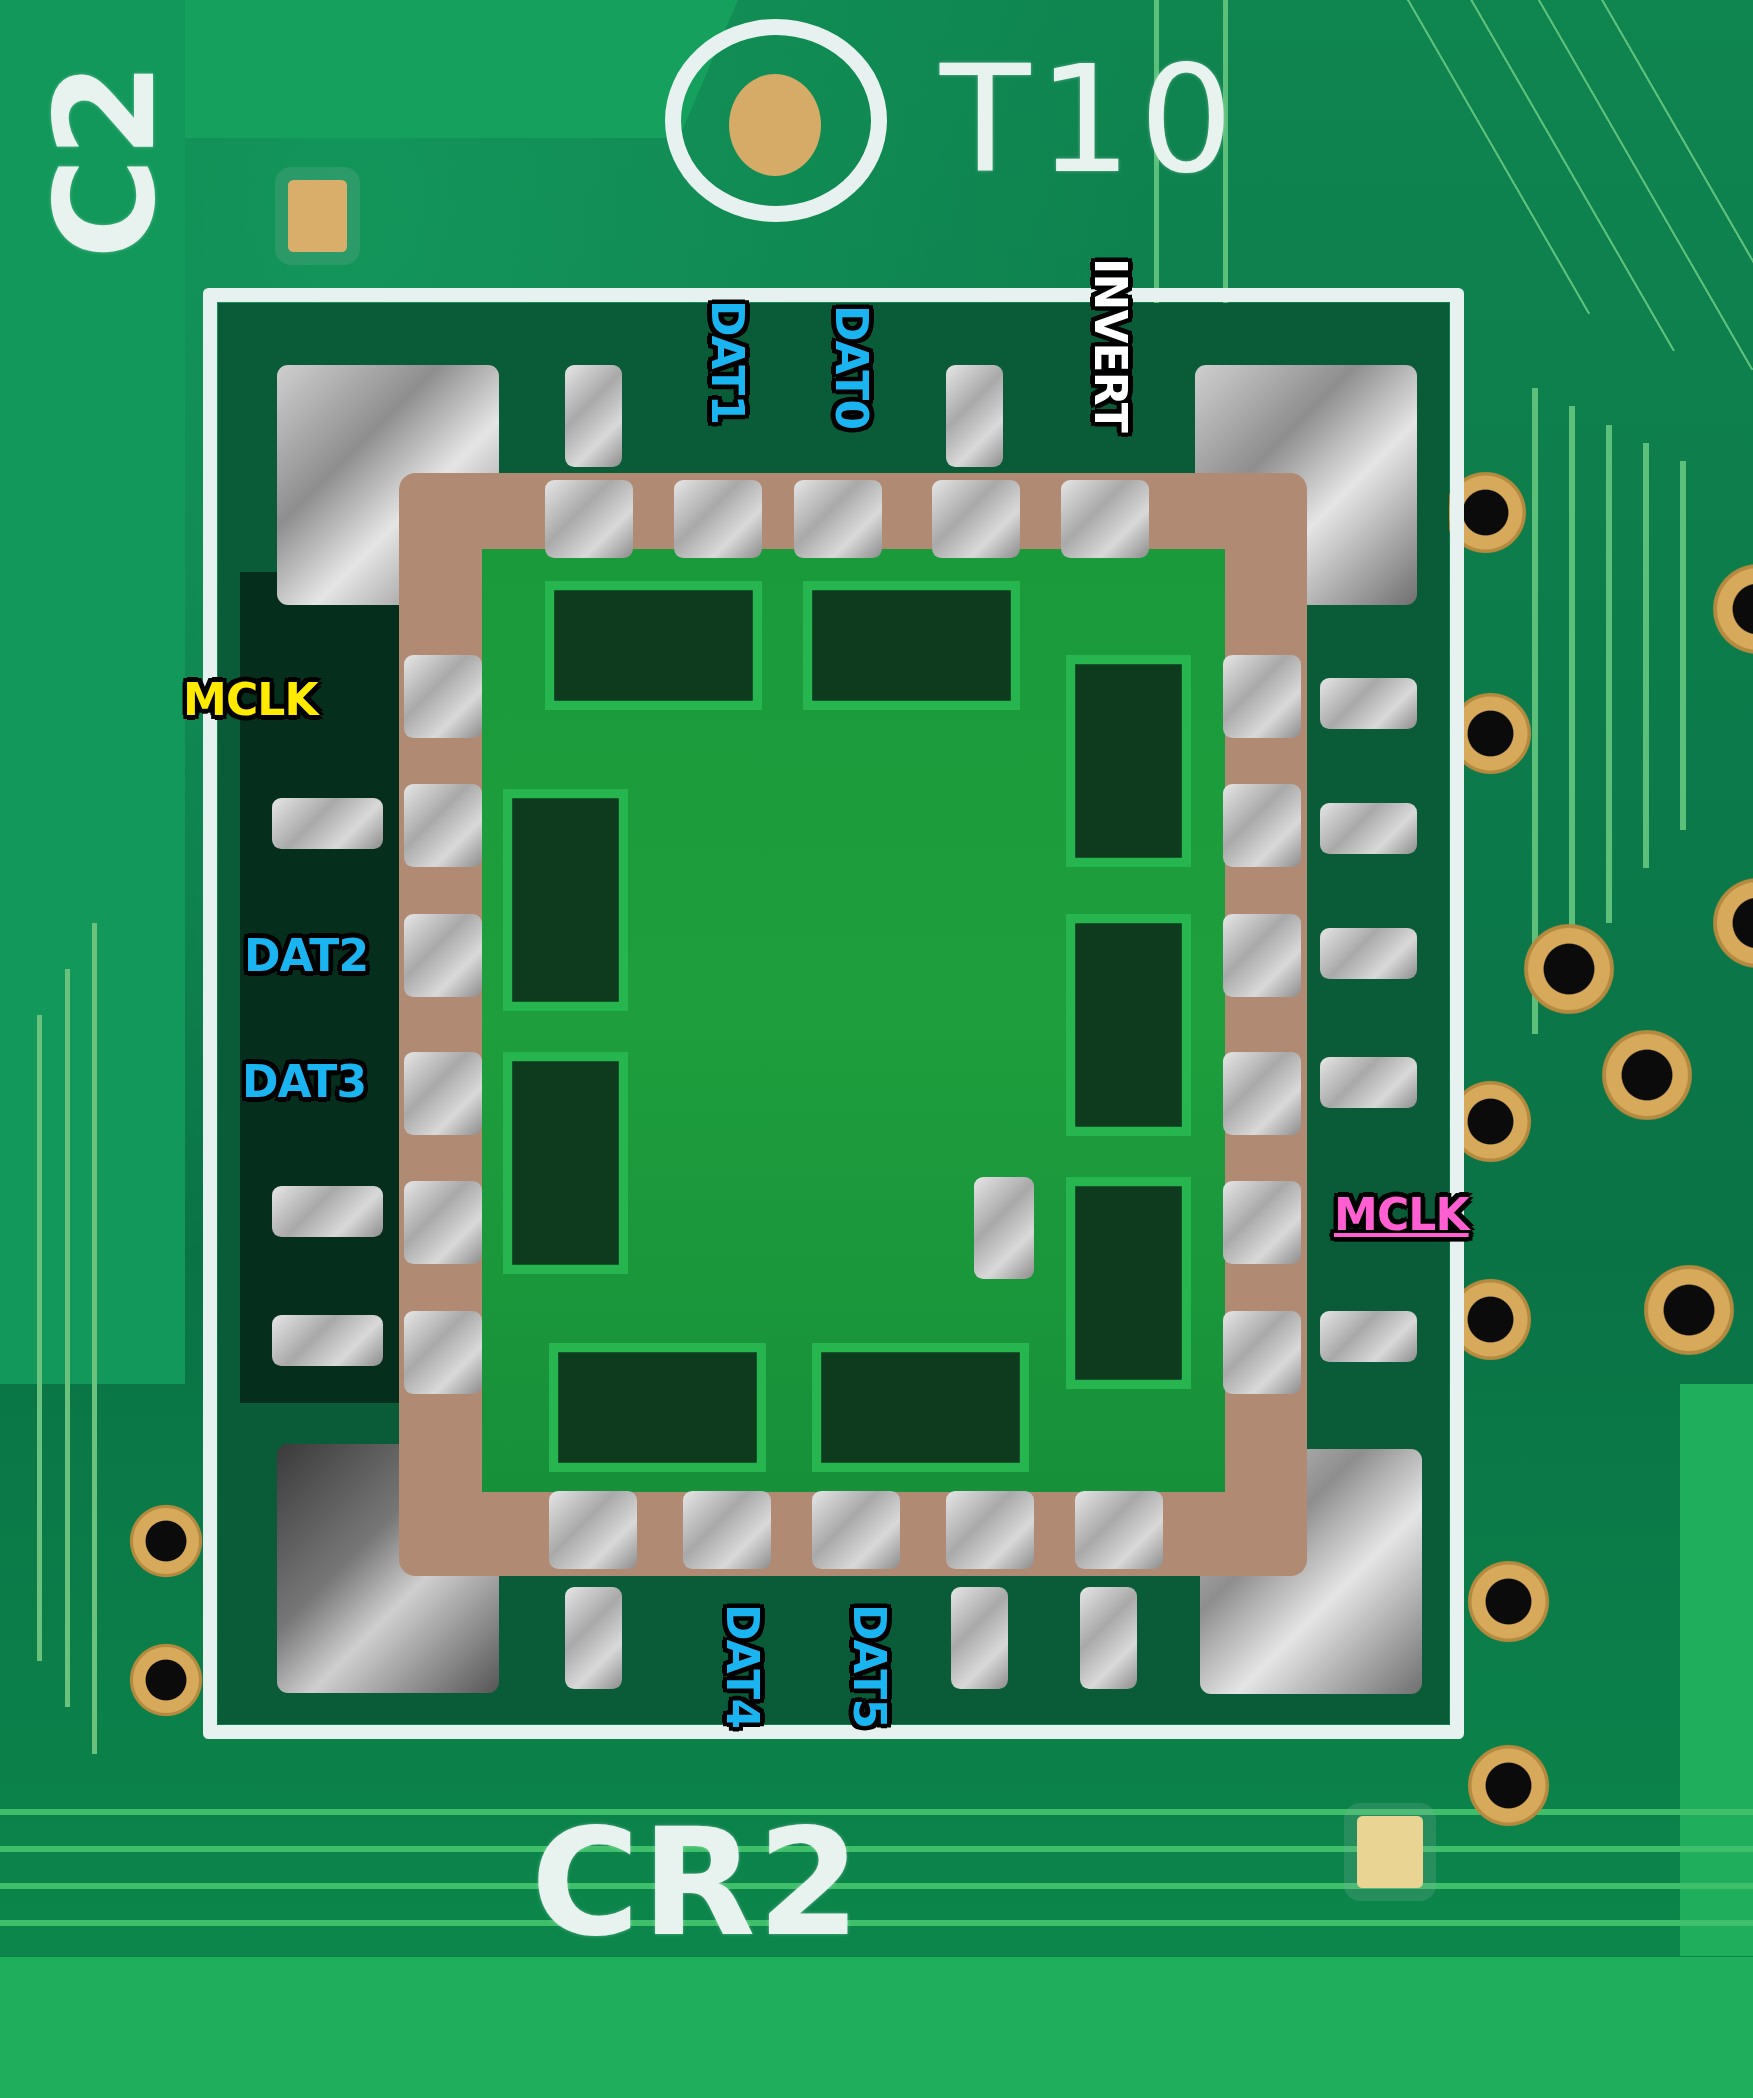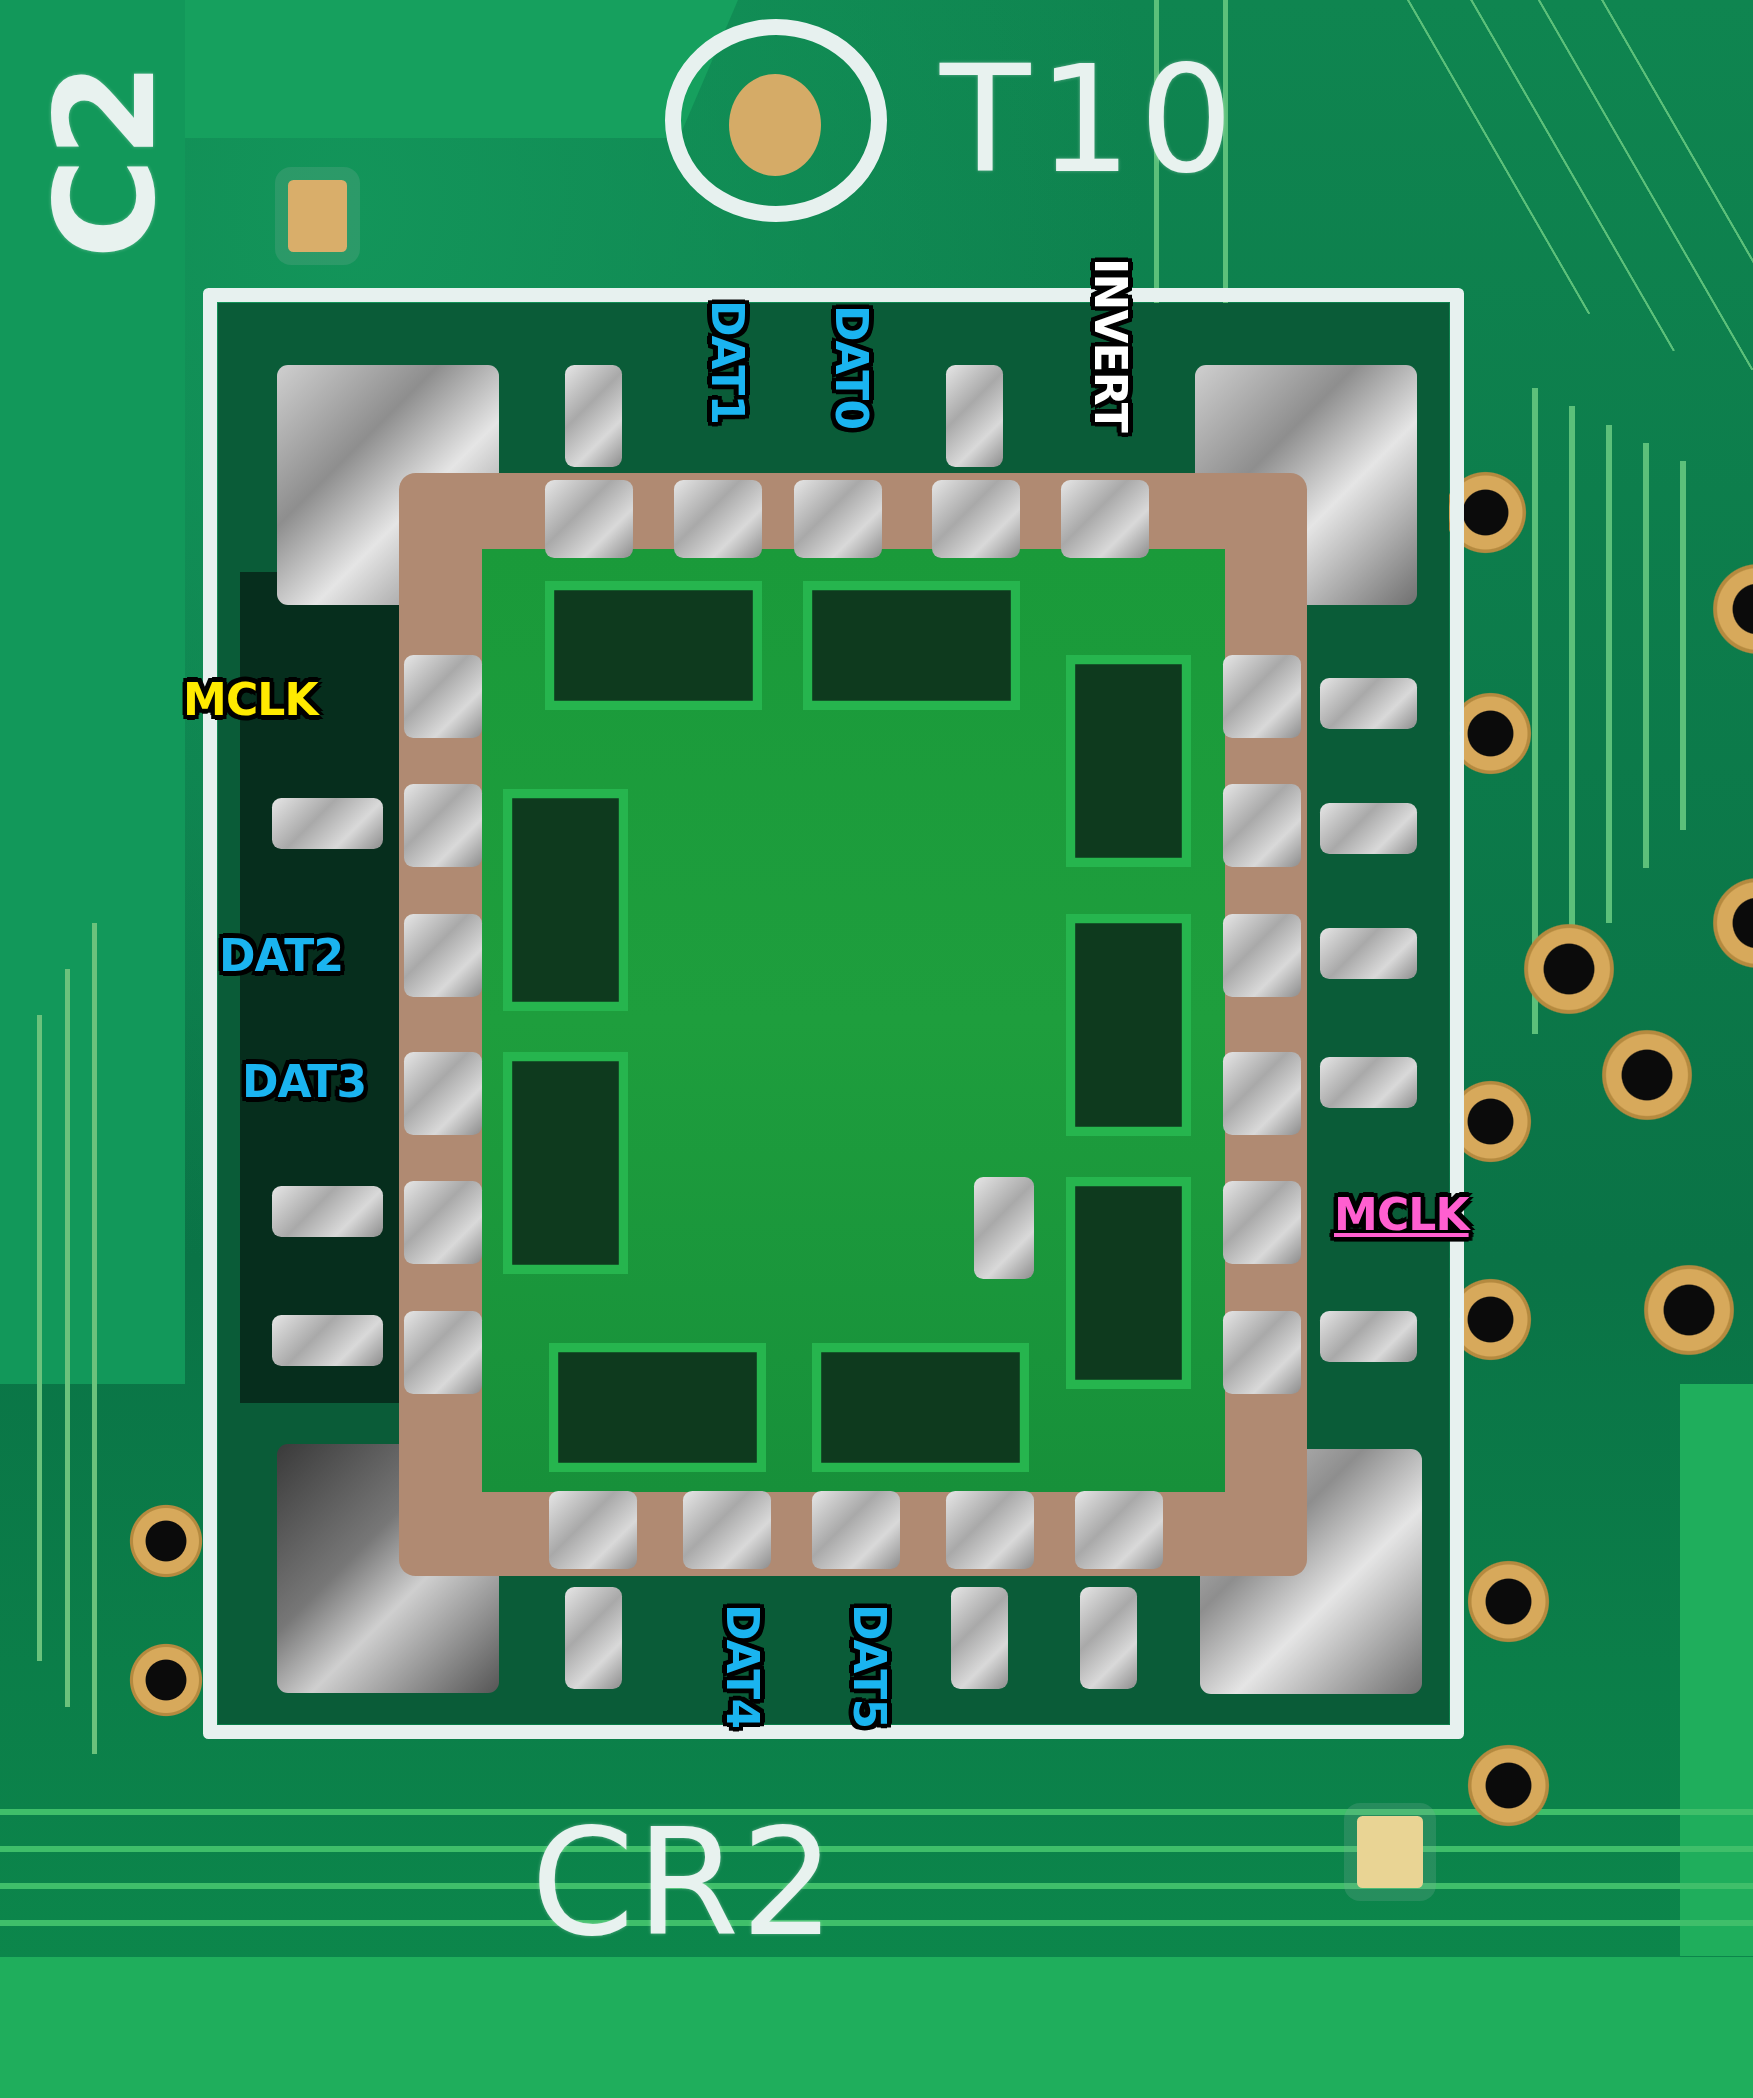--- a/index.html
+++ b/index.html
@@ -54,21 +54,21 @@
 
   <div class="abs" style="left:0;top:1809px;width:1754px;height:5.5px;background:#3fbf6a;"></div>
   <div class="abs" style="left:0;top:1846px;width:1754px;height:5.5px;background:#3fbf6a;"></div>
   <div class="abs" style="left:0;top:1883px;width:1754px;height:5.5px;background:#3fbf6a;"></div>
   <div class="abs" style="left:0;top:1920px;width:1754px;height:5.5px;background:#3fbf6a;"></div>
 
   <div class="silk" style="left:37px;top:18.5px;font-size:138px;transform-origin:left top;transform:rotate(-90deg) translate(-240px,0);">C2</div>
   <div class="abs" style="left:665px;top:18.5px;width:222px;height:203px;border:16.6px solid #e7f1ef;border-radius:50%;"></div>
   <div class="abs" style="left:729px;top:74px;width:92px;height:102px;border-radius:50%;background:#d5ab67;"></div>
   <div class="silk" style="left:928px;top:46px;font-size:148px;font-weight:normal;letter-spacing:7.4px;margin-left:12px;">T10</div>
-  <div class="silk" style="left:531px;top:1809px;font-size:148px;font-weight:normal;letter-spacing:1.8px;">CR2</div>
+  <div class="silk" style="left:531px;top:1809px;font-size:148px;font-weight:bold;letter-spacing:1.8px;">CR2</div>
 
   <div class="pad-gold" style="left:288px;top:180px;width:59px;height:72px;"></div>
 
   <div class="pad-gold" style="left:1357px;top:1816px;width:66px;height:72px;background:#e9d494;"></div>
 
   <div class="via" style="left:1444px;top:471px;width:83px;height:83px;"></div>
   <div class="via" style="left:1449px;top:692px;width:83px;height:83px;"></div>
   <div class="via" style="left:1449px;top:1080px;width:83px;height:83px;"></div>
   <div class="via" style="left:1449px;top:1278px;width:83px;height:83px;"></div>
   <div class="via" style="left:1523px;top:923px;width:92px;height:92px;"></div>
@@ -148,21 +148,21 @@
   <div class="solder" style="left:683px;top:1491px;width:88px;height:78px;"></div>
   <div class="solder" style="left:812px;top:1491px;width:88px;height:78px;"></div>
   <div class="solder" style="left:946px;top:1491px;width:88px;height:78px;"></div>
   <div class="solder" style="left:1075px;top:1491px;width:88px;height:78px;"></div>
 
   <div class="tag vert" style="left:749px;top:300px;color:#1ab4f0;">DAT1</div>
   <div class="tag vert" style="left:873px;top:305px;color:#1ab4f0;">DAT0</div>
   <div class="tag vert" style="left:1132px;top:258px;color:#ffffff;">INVERT</div>
 
   <div class="tag" style="left:183px;top:678px;color:#ffea00;">MCLK</div>
-  <div class="tag" style="left:219px;top:934px;color:#1ab4f0;">DAT2</div>
+  <div class="tag" style="left:244px;top:934px;color:#1ab4f0;">DAT2</div>
   <div class="tag" style="left:242px;top:1060px;color:#1ab4f0;text-align:center;">DAT3</div>
 
   <div class="tag" style="left:1334px;top:1193px;color:#ff5fd0;text-decoration:underline;">MCLK</div>
 
   <div class="tag vert" style="left:764px;top:1604px;color:#1ab4f0;">DAT4</div>
   <div class="tag vert" style="left:891px;top:1604px;color:#1ab4f0;">DAT5</div>
 
 </div>
 
 

